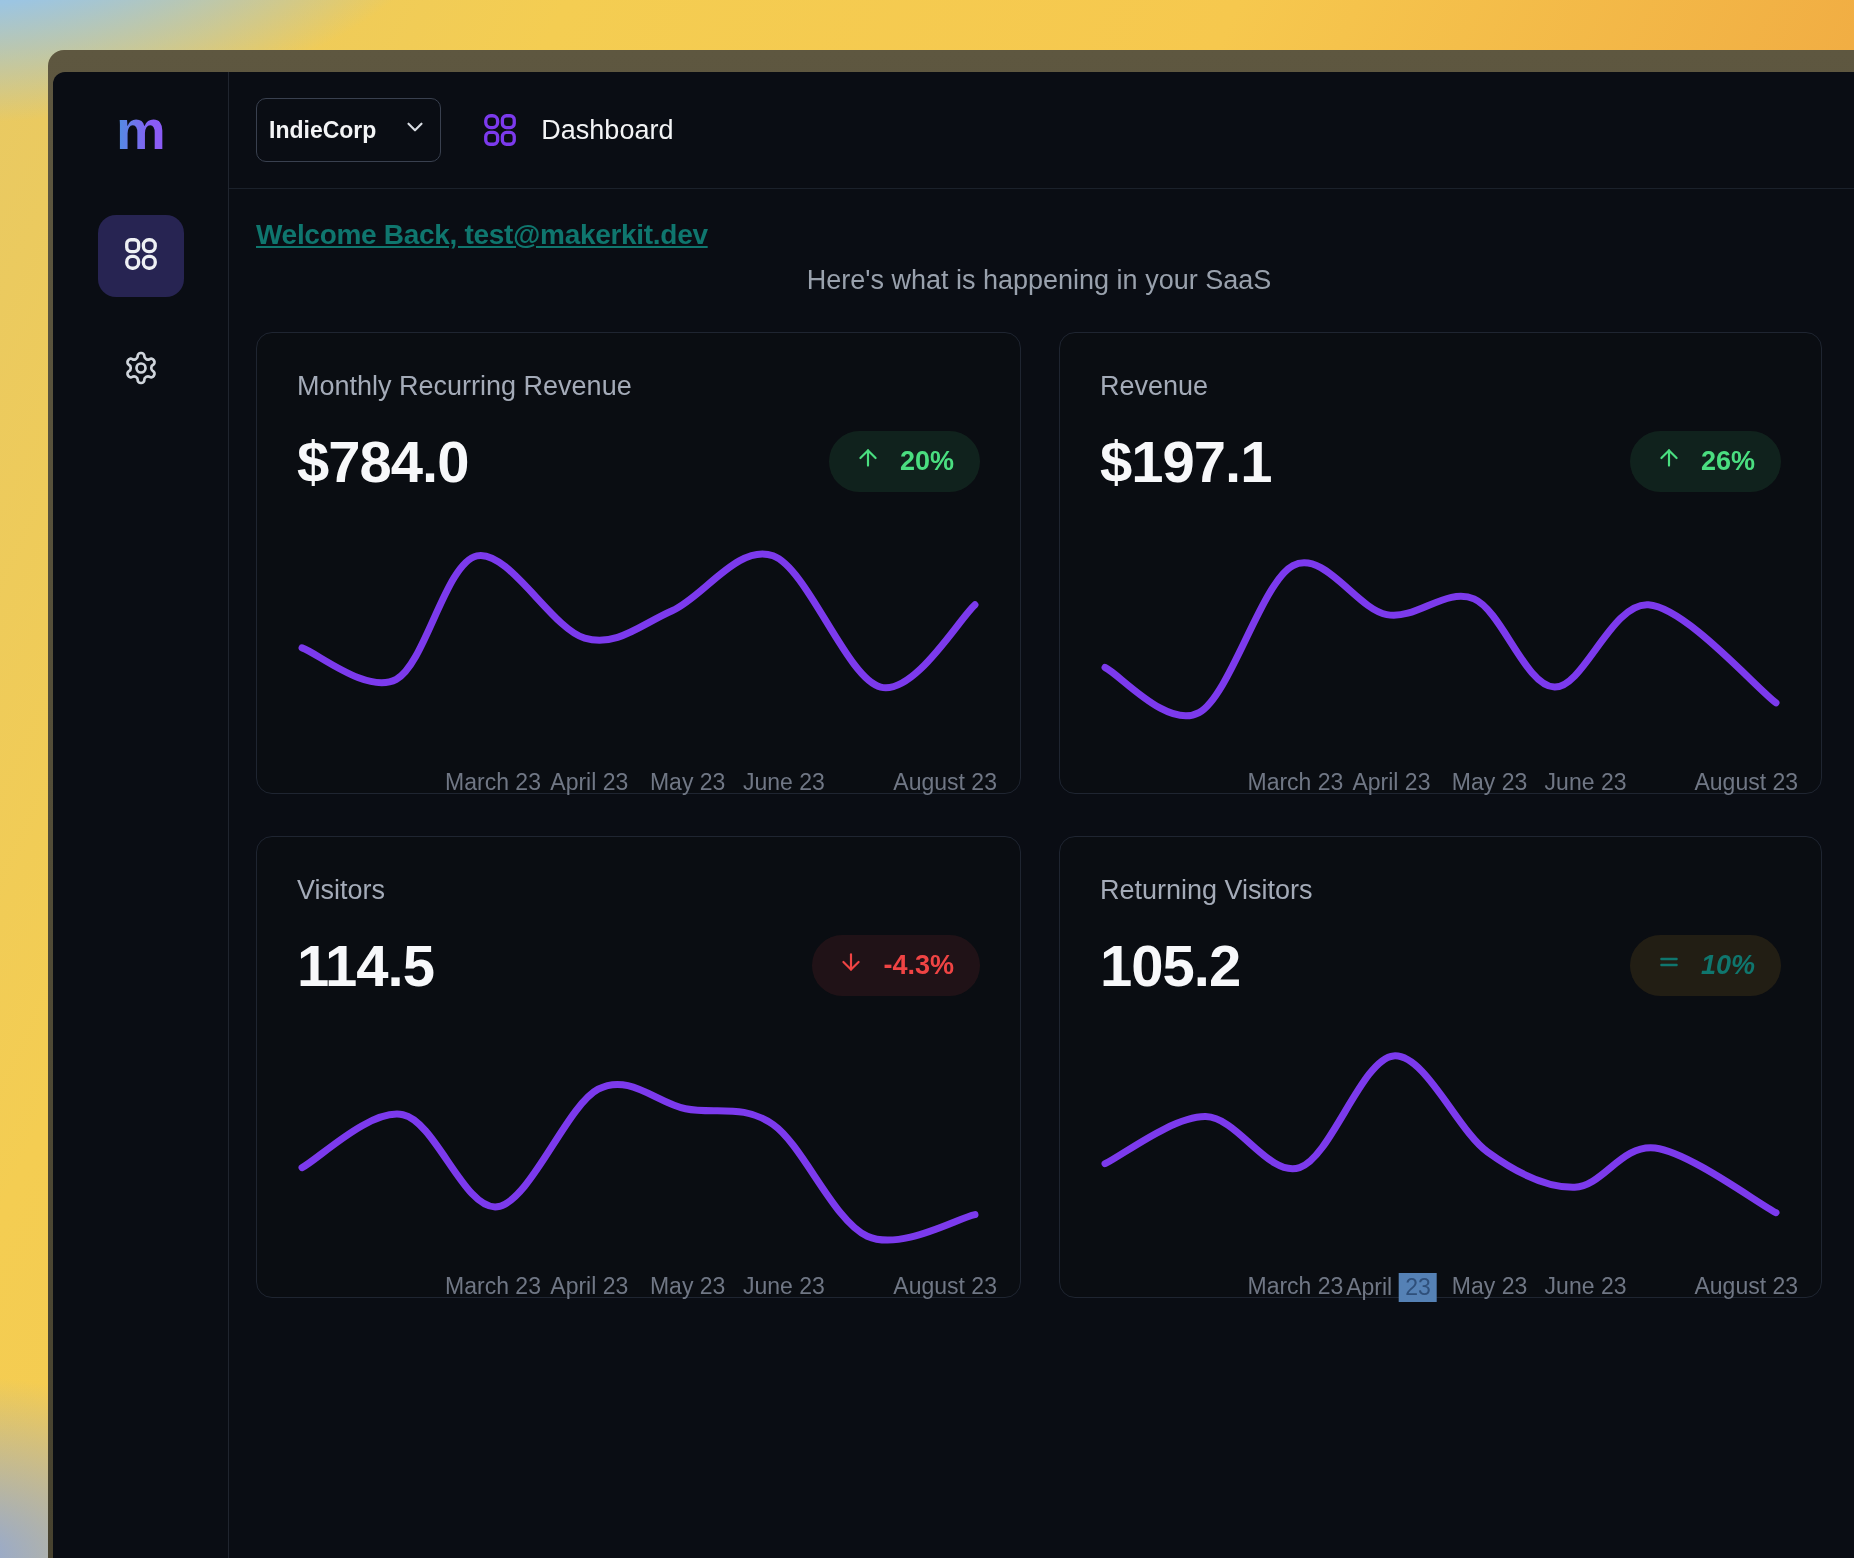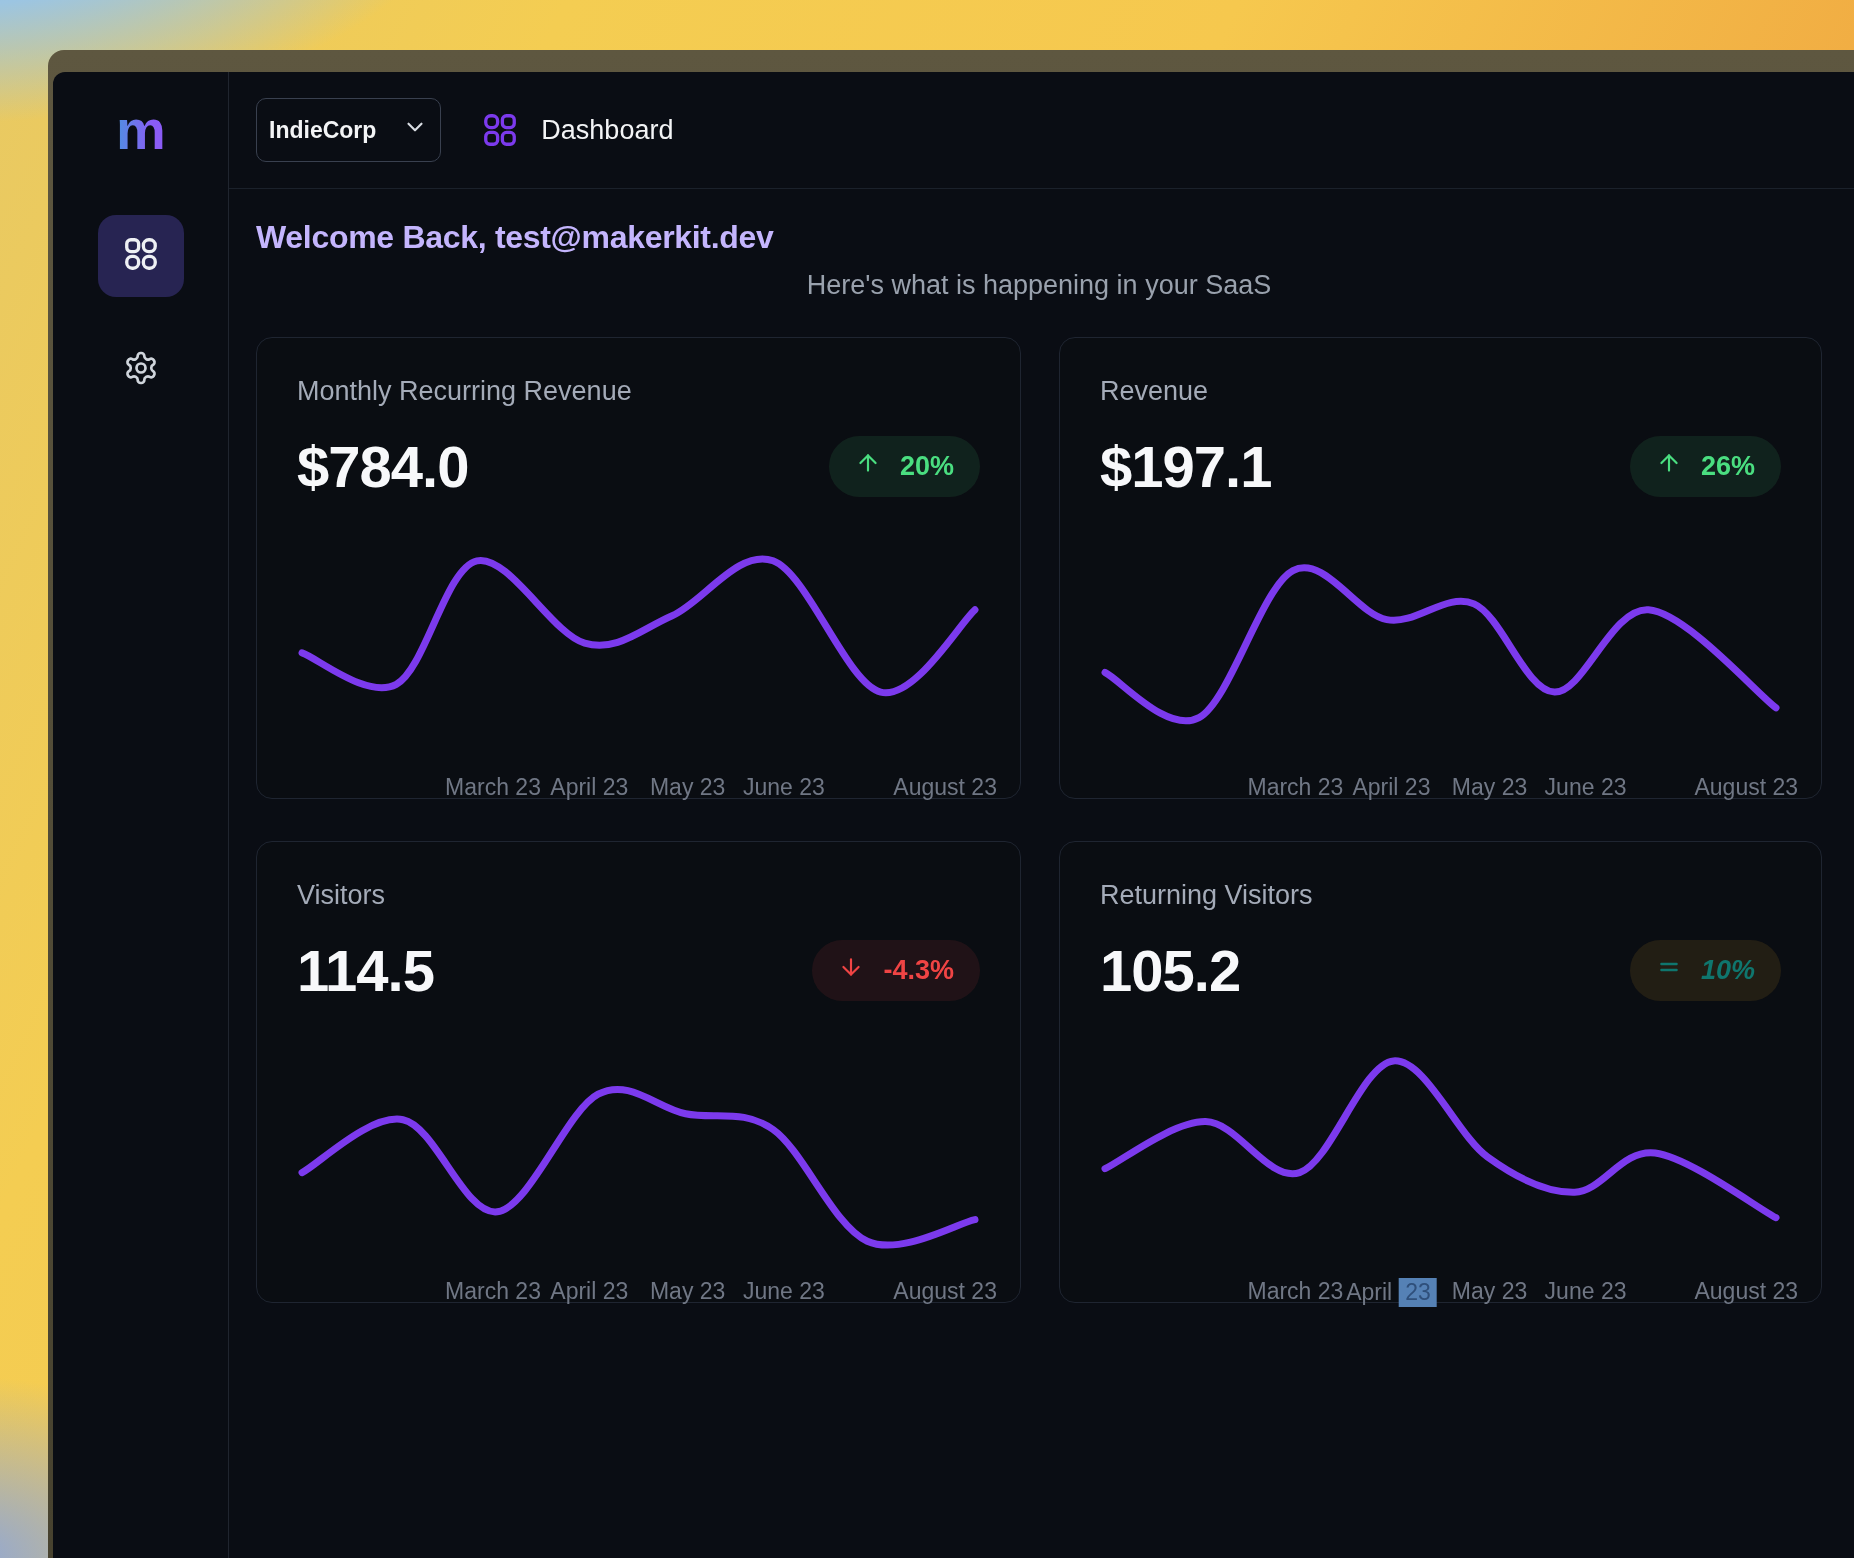--- a/index.html
+++ b/index.html
@@ -68,21 +68,21 @@
     color:#f3f4f6; font-size:23px; font-weight:600; cursor:pointer;
     font-family:"Liberation Sans", sans-serif;
   }
   .team-btn svg{ width:26px; height:26px; color:#d7dbe1; }
   .page-head{ display:flex; align-items:center; gap:22px; margin-left:40px; }
   .page-head .grid-ico{ width:38px; height:38px; color:#7c3aed; }
   .page-title{ font-size:27px; font-weight:400; color:#f3f4f6; }
 
   
   .content{ padding:30px 32px 0 27px; }
-  .welcome-h1{ font-size:32px; font-weight:600; letter-spacing:-0.3px; color:#c4b5fd; }
+  .welcome-h1{ font-size:28px; font-weight:600; letter-spacing:-0.3px; color:#0f766e;text-decoration:underline; }
   .welcome-sub{ font-size:27px; color:#99a1ad; margin-top:14px;text-align:center; }
 
   .grid{
     margin-top:36px;
     display:grid; grid-template-columns:765px 1fr; gap:42px 38px;
   }
   .card{
     height:462px;
     background:#0a0d12;
     border:1px solid #1f2531;

